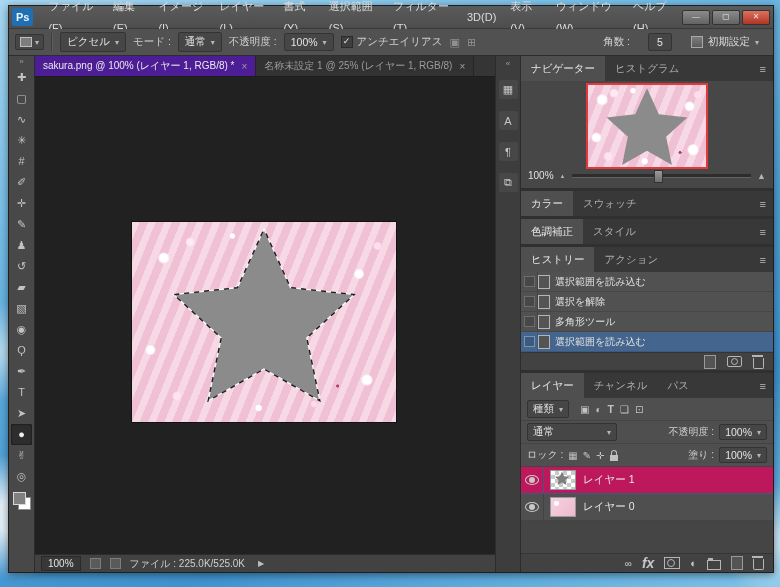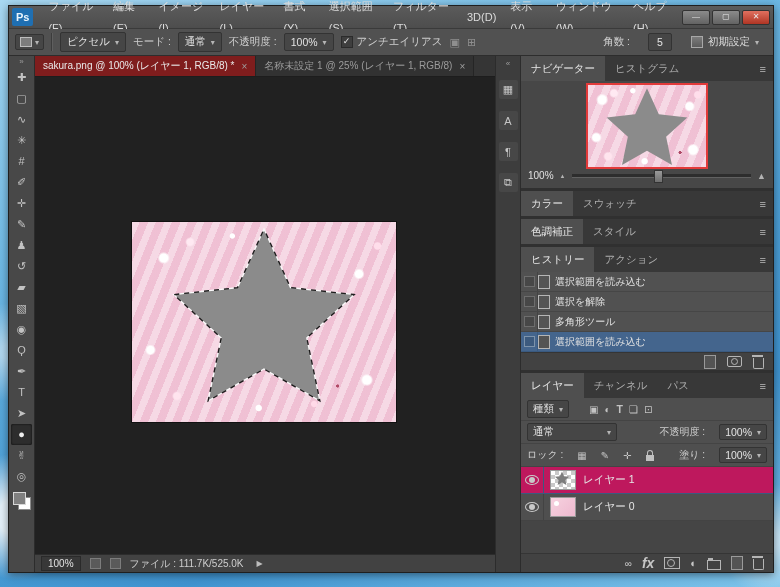--- a/index.html
+++ b/index.html
@@ -42,21 +42,21 @@
   .tb-collapse{font-size:8px;color:#9c9c9c;height:10px;line-height:10px;}
   .tool{width:21px;height:21px;display:flex;align-items:center;justify-content:center;color:#c2c2c2;font-size:11px;line-height:1;border-radius:2px;}
   .tool.selected{background:#2d2d2d;color:#efefef;box-shadow:inset 0 0 2px #000;}
   .swatches{width:18px;height:18px;position:relative;margin-top:5px;}
   .fgsw{position:absolute;top:0;left:0;width:11px;height:11px;background:#808080;border:1px solid #d8d8d8;z-index:2;}
   .bgsw{position:absolute;bottom:0;right:0;width:11px;height:11px;background:#ffffff;border:1px solid #8c8c8c;}
   
   .doc-area{flex:1;display:flex;flex-direction:column;min-width:0;background:#212121;}
   .tabbar{height:20px;background:#353535;display:flex;align-items:stretch;border-bottom:1px solid #1d1d1d;}
   .dtab{display:flex;align-items:center;gap:7px;padding:0 8px;font-size:10px;color:#9b9b9b;background:#323232;border-right:1px solid #252525;max-width:215px;white-space:nowrap;overflow:hidden;}
-  .dtab.active{background:#7f1d1d;color:#e9e9e9;}
+  .dtab.active{background:#4c1d95;color:#e9e9e9;}
   .tclose{color:#9f9f9f;font-size:10px;}
   .canvas{flex:1;position:relative;background:#212121;overflow:hidden;}
   .artwork{position:absolute;left:97px;top:145px;width:264px;height:200px;box-shadow:0 0 0 1px #111;}
   .artwork svg{position:absolute;inset:0;}
   .sakura{background-color:#f3cbdb;background-image:
     radial-gradient(circle 3px at 78% 82%,#b04a66 50%,transparent 55%),
     radial-gradient(circle 3px at 55% 72%,#a84560 50%,transparent 55%),
     radial-gradient(circle 10px at 12% 18%,#ffffff 40%,rgba(255,255,255,0) 62%),
     radial-gradient(circle 8px at 22% 10%,#ffe9f2 40%,transparent 62%),
     radial-gradient(circle 9px at 86% 26%,#ffffff 40%,transparent 62%),
@@ -113,21 +113,21 @@
   .i-trash::before{content:"";position:absolute;top:-3px;left:-2px;width:11px;height:2px;background:#b5b5b5;}
   .i-eye{width:12px;height:8px;border:1px solid #c9c9c9;border-radius:50%;position:relative;}
   .i-eye::after{content:"";position:absolute;inset:1px 3px;background:#c9c9c9;border-radius:50%;}
   .i-mask{width:14px;height:10px;border:1px solid #b5b5b5;position:relative;}
   .i-mask::after{content:"";position:absolute;left:2px;top:1px;width:6px;height:6px;border:1px solid #b5b5b5;border-radius:50%;}
   .i-folder{width:12px;height:8px;border:1px solid #b5b5b5;position:relative;margin-top:3px;}
   .i-folder::before{content:"";position:absolute;top:-3px;left:0;width:5px;height:2px;background:#b5b5b5;}
   .i-lock{width:8px;height:6px;background:#c0c0c0;position:relative;margin-top:5px;}
   .i-lock::before{content:"";position:absolute;top:-5px;left:1px;width:4px;height:4px;border:1.5px solid #c0c0c0;border-bottom:none;border-radius:3px 3px 0 0;}
   
-  .lrowc{height:22px;display:flex;align-items:center;gap:14px;padding:0 6px;background:#4f4f4f;border-bottom:1px solid #444;flex:none;}
+  .lrowc{height:22px;display:flex;align-items:center;gap:5px;padding:0 6px;background:#4f4f4f;border-bottom:1px solid #444;flex:none;}
   .dropdown.small{padding:1px 5px;}
   .ficonrow{display:flex;align-items:center;gap:6px;margin-left:6px;}
   .ficon{color:#c3c3c3;font-size:10px;}
   .ficon.t{font-weight:bold;font-size:10.5px;}
   .llabel{color:#cfcfcf;font-size:10px;white-space:nowrap;}
   .llist{flex:1;background:#454545;min-height:0;display:flex;flex-direction:column;}
   .lrow{height:26px;display:flex;align-items:center;background:#4f4f4f;border-bottom:1px solid #434343;flex:none;}
   .lrow.selected{background:#be185d;border-bottom-color:#3a5a80;}
   .leye{width:22px;align-self:stretch;display:flex;align-items:center;justify-content:center;border-right:1px solid #434343;}
   .lrow.selected .leye{border-right-color:#3a5a80;}
@@ -253,21 +253,21 @@
               <polygon points="132,7 158.5,65.6 222.3,72.6 174.8,115.9 187.9,178.9 132,147 76.1,178.9 89.2,115.9 41.7,72.6 105.5,65.6" fill="#8b8b8b"></polygon>
               <polygon points="132,7 158.5,65.6 222.3,72.6 174.8,115.9 187.9,178.9 132,147 76.1,178.9 89.2,115.9 41.7,72.6 105.5,65.6" fill="none" stroke="#fafafa" stroke-width="1.3" stroke-dasharray="5 5"></polygon>
               <polygon points="132,7 158.5,65.6 222.3,72.6 174.8,115.9 187.9,178.9 132,147 76.1,178.9 89.2,115.9 41.7,72.6 105.5,65.6" fill="none" stroke="#1c1c1c" stroke-width="1.3" stroke-dasharray="5 5" stroke-dashoffset="5"></polygon>
             </svg>
           </div>
         </div>
         <div class="doc-status">
           <span class="zoomfield">100%</span>
           <span class="sbox"></span>
           <span class="sbox"></span>
-          <span>ファイル : 111.7K/525.0K</span>
+          <span>ファイル : 225.0K/525.0K</span>
           <span class="sarrow">▶</span>
         </div>
       </div>
 
       <div class="dock">
         <span class="dock-collapse">«</span>
         <span class="dicon">▦</span>
         <span class="dicon">A</span>
         <span class="dicon">¶</span>
         <span class="dicon">⧉</span>

